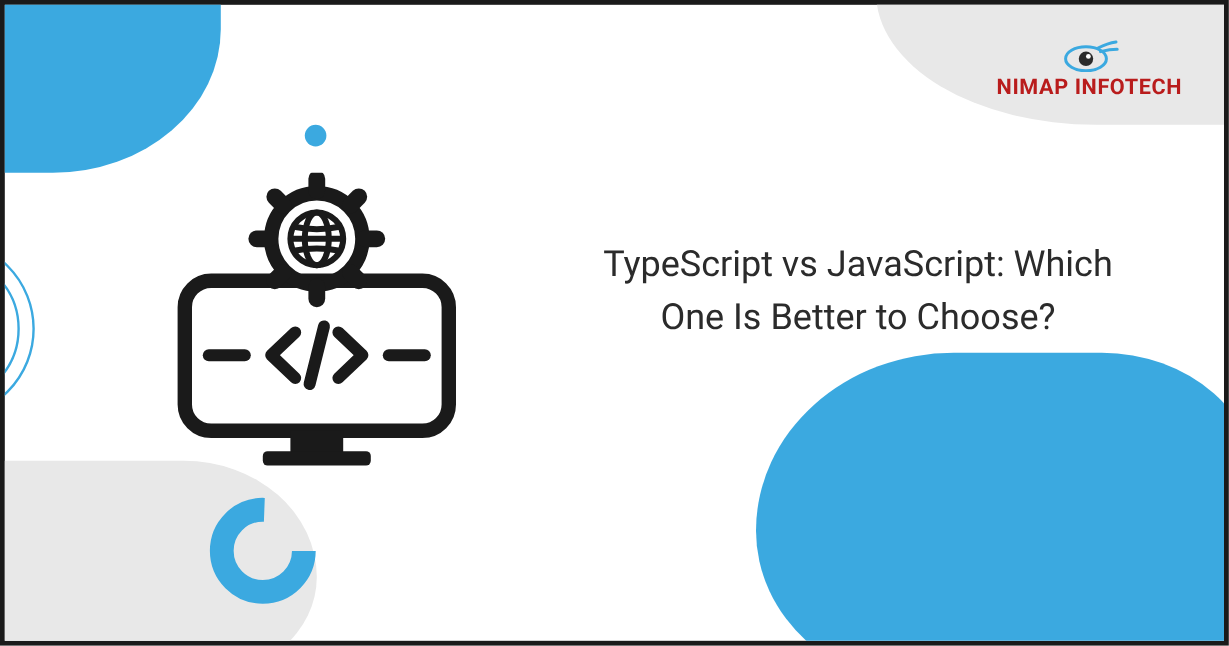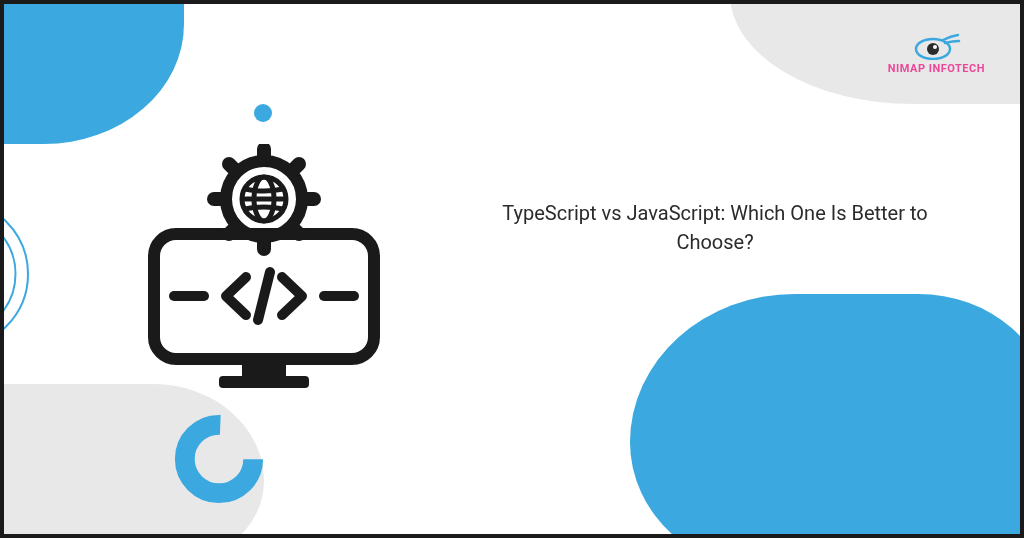--- a/index.html
+++ b/index.html
@@ -108,35 +108,35 @@
       left: 130px;
       width: 260px;
       height: 260px;
     }
     .headline {
       position: absolute;
       top: 195px;
       right: 90px;
       width: 430px;
       text-align: center;
-      font-size: 20px;
+      font-size: 30px;
       line-height: 1.45;
       color: #2b2b2b;
       font-weight: 400;
     }
     .logo {
       position: absolute;
       top: 28px;
       right: 35px;
       text-align: center;
     }
     .logo-text {
-      font-size: 11px;
+      font-size: 18px;
       font-weight: 700;
-      color: #ec4899;
+      color: #b91c1c;
       letter-spacing: 0.5px;
       margin-top: 2px;
     }
     .eye {
       display: block;
       margin: 0 auto;
     }
   </style>
 </head>
 <body>

